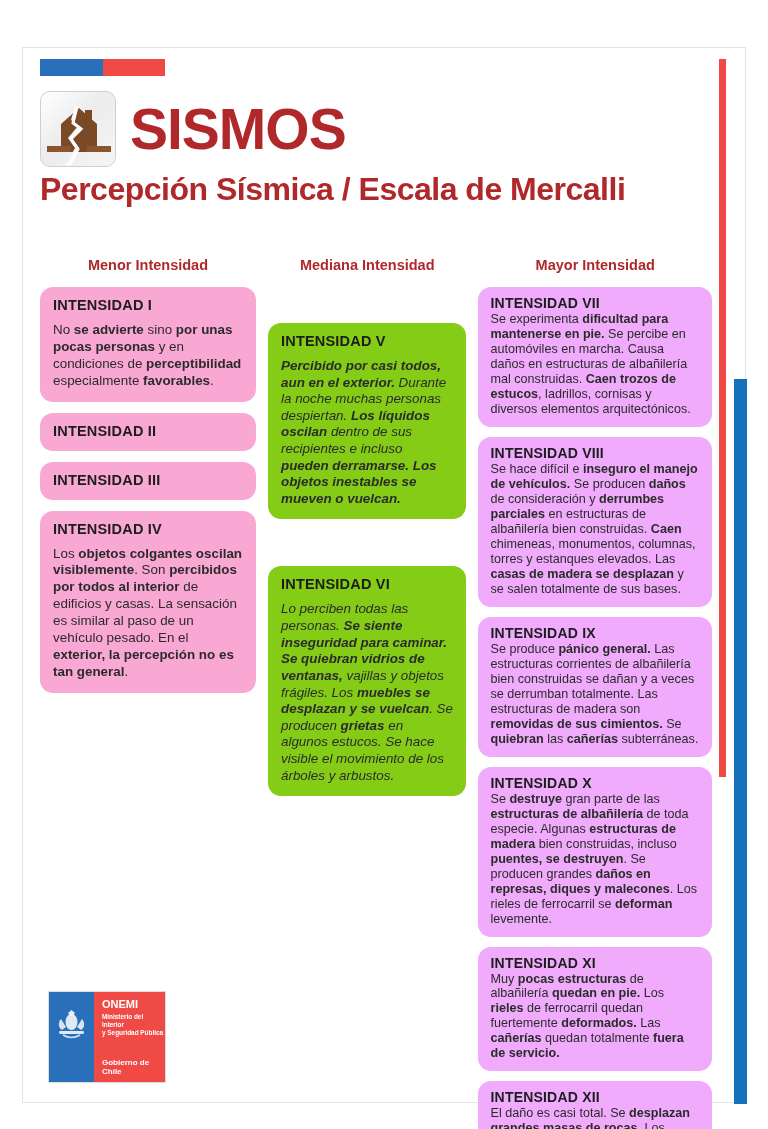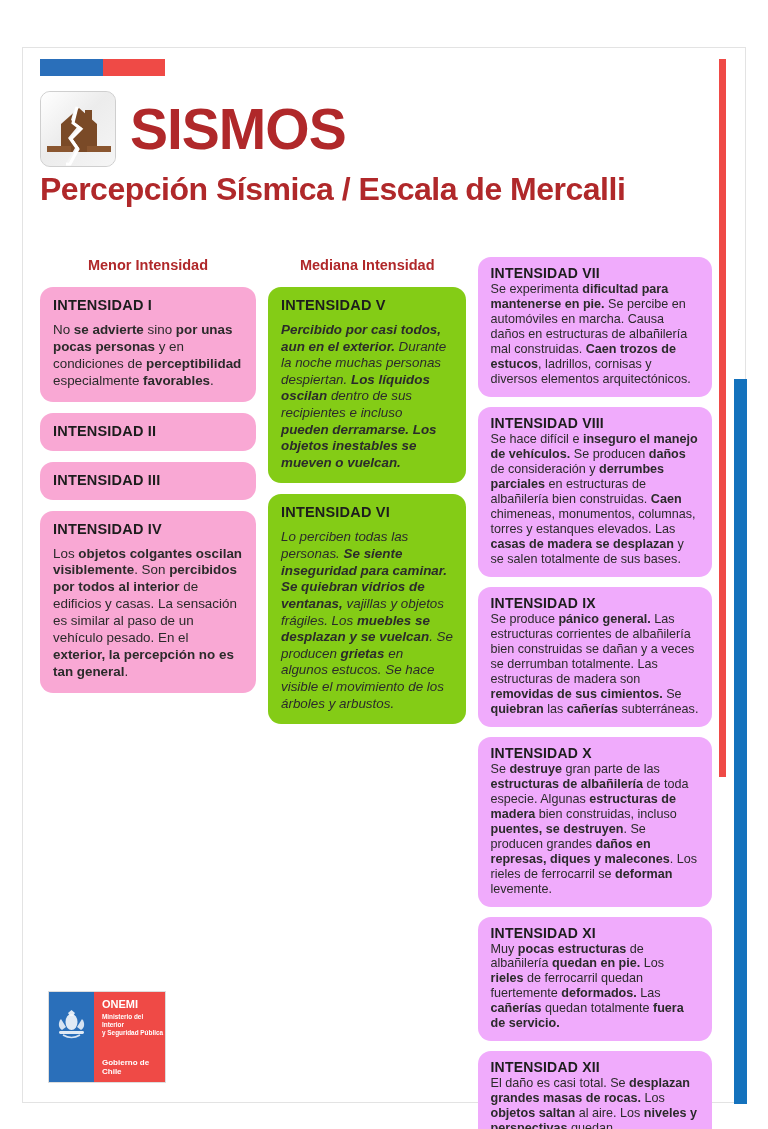--- a/index.html
+++ b/index.html
@@ -104,21 +104,21 @@
     position: absolute;
     left: 40px;
     top: 228px;
     width: 672px;
     display: flex;
     gap: 12px;
     align-items: flex-start;
   }
   .col { display: flex; flex-direction: column; }
   .col-low  { width: 222px; }
-  .col-mid  { width: 204px; }
+  .col-mid  { width: 204px; gap: 36px; }
   .col-high { width: 240px; }
 
   .col-header {
     text-align: center;
     font-size: 14.5px;
     font-weight: bold;
     color: #b0282a;
     margin-bottom: 10px;
     height: 20px;
   }
@@ -278,20 +278,21 @@
         <div class="card-body"><b>Percibido por casi todos, aun en el exterior.</b> Durante la noche muchas personas despiertan. <b>Los líquidos oscilan</b> dentro de sus recipientes e incluso <b>pueden derramarse. Los objetos inestables se mueven o vuelcan.</b></div>
       </div>
 
       <div class="card yellow">
         <div class="card-title">INTENSIDAD VI</div>
         <div class="card-body">Lo perciben todas las personas. <b>Se siente inseguridad para caminar. Se quiebran vidrios de ventanas,</b> vajillas y objetos frágiles. Los <b>muebles se desplazan y se vuelcan</b>. Se producen <b>grietas</b> en algunos estucos. Se hace visible el movimiento de los árboles y arbustos.</div>
       </div>
     </div>
 
     <div class="col col-high">
+      <div class="col-header">Mayor Intensidad</div>
 
       <div class="card red">
         <div class="card-title">INTENSIDAD VII</div>
         <div class="card-body">Se experimenta <b>dificultad para mantenerse en pie.</b> Se percibe en automóviles en marcha. Causa daños en estructuras de albañilería mal construidas. <b>Caen trozos de estucos</b>, ladrillos, cornisas y diversos elementos arquitectónicos.</div>
       </div>
 
       <div class="card red">
         <div class="card-title">INTENSIDAD VIII</div>
         <div class="card-body">Se hace difícil e <b>inseguro el manejo de vehículos.</b> Se producen <b>daños</b> de consideración y <b>derrumbes parciales</b> en estructuras de albañilería bien construidas. <b>Caen</b> chimeneas, monumentos, columnas, torres y estanques elevados. Las <b>casas de madera se desplazan</b> y se salen totalmente de sus bases.</div>
       </div>

